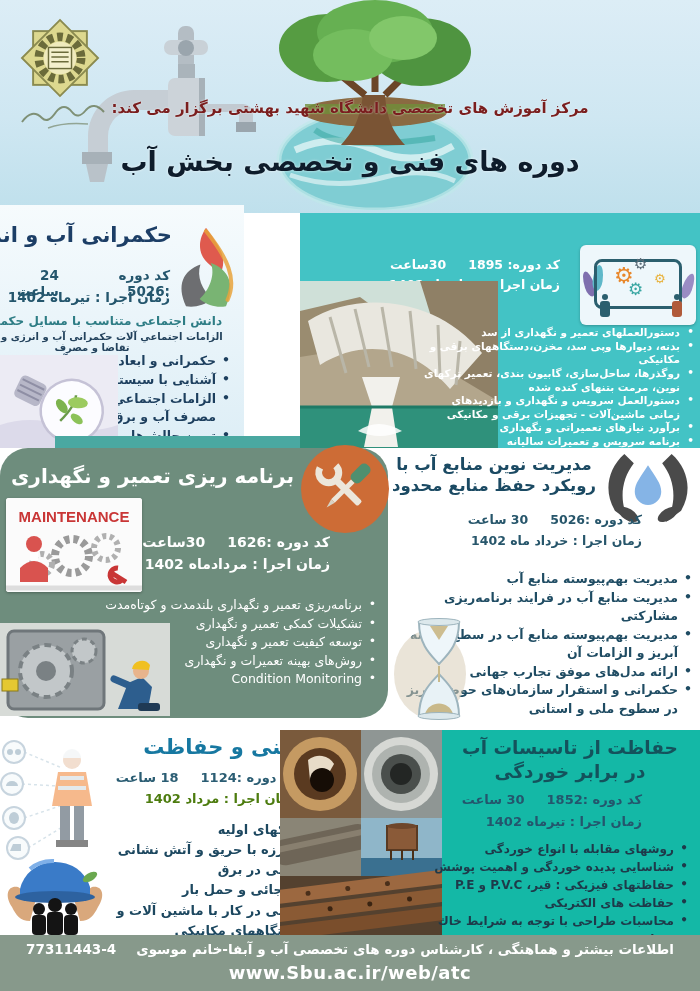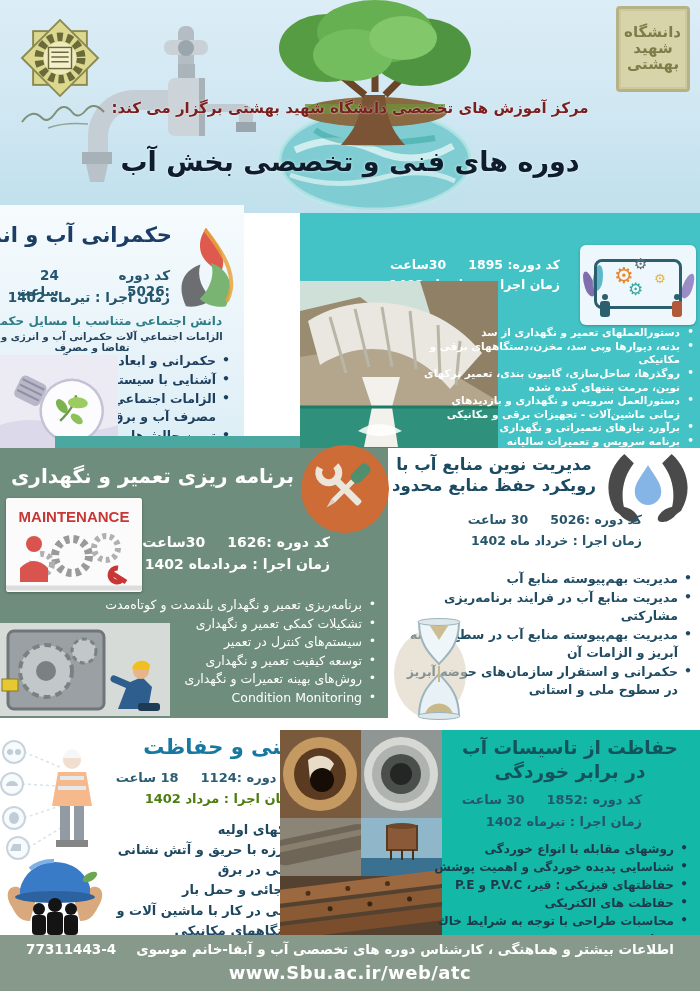--- a/index.html
+++ b/index.html
@@ -52,21 +52,21 @@
             box-shadow:0 1px 3px rgba(0,0,0,.25);overflow:hidden;}
   .c2 .illu .frame{position:absolute;left:14px;top:14px;width:88px;height:50px;border:3px solid #2b5f6e;border-radius:8px;}
   .c2 .illu .g{position:absolute;font-weight:bold;}
   .c2 .illu .leaf{position:absolute;width:10px;height:26px;border-radius:50% 50% 50% 50%/60% 60% 40% 40%;background:#7f6fae;}
   .c2 .illu .person{position:absolute;width:10px;height:16px;background:#2b5f6e;border-radius:3px;}
   .c2 .illu .person::before{content:"";position:absolute;top:-7px;left:2px;width:6px;height:6px;border-radius:50%;background:#2b5f6e;}
   .c2 .dam{position:absolute;left:0;top:68px;}
   .c2 .blt{top:113px;right:6px;width:272px;color:#ffffff;font-size:10.5px;font-weight:bold;line-height:1.3;}
 
   
-  .c3{position:absolute;left:0;top:448px;width:388px;height:270px;background:#6e8d7d;}
+  .c3{position:absolute;left:0;top:448px;width:388px;height:270px;background:#6e8d7d;border-radius:28px;}
   .c3 .tools{position:absolute;right:-2px;top:-4px;}
   .c3 .ttl{position:absolute;top:16px;right:94px;font-size:20px;font-weight:bold;color:#ffffff;white-space:nowrap;}
   .c3 .maint{position:absolute;left:6px;top:50px;background:#fbfbfb;border-radius:3px;box-shadow:0 1px 3px rgba(0,0,0,.3);}
   .c3 .codeline{top:86px;right:58px;color:#ffffff;font-size:14px;}
   .c3 .timeline{top:108px;right:58px;color:#ffffff;font-size:14px;}
   .c3 .blt{top:148px;right:12px;width:330px;color:#ffffff;font-size:12.5px;font-weight:normal;line-height:1.48;}
   .c3 .wrk{position:absolute;left:0;bottom:2px;}
 
   
   .c4{position:absolute;left:392px;top:448px;width:308px;height:278px;background:#ffffff;}
@@ -146,23 +146,20 @@
       <circle cx="50" cy="50" r="22" fill="none" stroke="#6b6b3a" stroke-width="9" stroke-dasharray="6 4"></circle>
       <circle cx="50" cy="50" r="17" fill="#efeabc"></circle>
       <rect x="38" y="39" width="24" height="22" fill="#f4f0cd" stroke="#6b6b3a" stroke-width="1.5"></rect>
       <path d="M41 44 h18 M41 49 h18 M41 54 h18" stroke="#6b6b3a" stroke-width="1.5"></path>
     </svg>
     <svg class="logo-sig" width="92" height="30" viewBox="0 0 92 30">
       <path d="M4 20 q10 -14 20 -4 q6 6 14 -6 q8 -10 16 0 q6 8 14 -2 q8 -9 18 2" stroke="#6a7a56" stroke-width="2" fill="none" opacity=".8"></path>
       <path d="M30 26 q16 -6 40 -4" stroke="#6a7a56" stroke-width="1.4" fill="none" opacity=".6"></path>
     </svg>
 
-    <div class="logo-right">
-      <div class="sbu-text">دانشگاه شهید بهشتی</div>
-    </div>
 
     <div class="org-line">مرکز آموزش های تخصصی دانشگاه شهید بهشتی برگزار می کند:</div>
     <div class="main-title">دوره های  فنی و تخصصی  بخش آب</div>
   </header>
 
   <section class="c1">
     <div class="ttl">حکمرانی آب و انرژی</div>
     <svg class="icon" width="72" height="112" viewBox="0 0 90 130">
       <path d="M45 6 C60 28 74 42 62 66 C54 52 41 50 38 34 C36 23 40 14 45 6 z" fill="#df5a4e"></path>
       <path d="M20 104 C8 78 16 60 38 52 C33 67 40 84 53 95 C43 103 30 106 20 104 z" fill="#6d6e71"></path>
@@ -270,21 +267,20 @@
     </svg>
 
     <div class="codeline">
       <span>کد دوره :1626</span>
       <span>30ساعت</span>
     </div>
     <div class="timeline">زمان اجرا : مردادماه 1402</div>
     <ul class="blt">
       <li>برنامه‌ریزی تعمیر و نگهداری بلندمدت و کوتاه‌مدت</li>
       <li>تشکیلات کمکی تعمیر و نگهداری</li>
-      <li>سیستم‌های کنترل در تعمیر</li>
       <li>توسعه کیفیت تعمیر و نگهداری</li>
       <li>روش‌های بهینه تعمیرات و نگهداری</li>
       <li>Condition Monitoring</li>
     </ul>
 
     <svg class="wrk" width="170" height="93" viewBox="0 0 170 93">
       <rect width="170" height="93" fill="#d7dbd7"></rect>
       <rect x="8" y="8" width="96" height="78" rx="6" fill="#9aa0a3" stroke="#6f767a" stroke-width="3"></rect>
       <circle cx="46" cy="48" r="26" fill="#c2c7c9" stroke="#7a8184" stroke-width="4" stroke-dasharray="7 5"></circle>
       <circle cx="46" cy="48" r="10" fill="#7a8184"></circle>
@@ -309,20 +305,21 @@
     <div class="ttl">مدیریت نوین منابع آب با رویکرد حفظ منابع محدود</div>
     <div class="codeline">
       <span>کد دوره :5026</span>
       <span>30 ساعت</span>
     </div>
     <div class="timeline">زمان اجرا : خرداد ماه 1402</div>
     <ul class="blt">
       <li>مدیریت بهم‌پیوسته منابع آب</li>
       <li>مدیریت منابع آب در فرایند برنامه‌ریزی مشارکتی</li>
       <li>مدیریت بهم‌پیوسته منابع آب در سطح حوضه آبریز و الزامات آن</li>
+      <li>ارائه مدل‌های موفق تجارب جهانی</li>
       <li>حکمرانی و استقرار سازمان‌های حوضه آبریز در سطوح ملی و استانی</li>
     </ul>
     <svg class="hour" width="90" height="110" viewBox="0 0 90 110">
       <ellipse cx="36" cy="60" rx="36" ry="44" fill="#d9cdb8" opacity=".55"></ellipse>
       <path d="M25 8 C25 32 38 42 45 50 C52 42 65 32 65 8 z" fill="#eef6fa" stroke="#9db4bd" stroke-width="2"></path>
       <path d="M25 102 C25 78 38 68 45 60 C52 68 65 78 65 102 z" fill="#e8f2f6" stroke="#9db4bd" stroke-width="2"></path>
       <path d="M36 12 h18 l-9 14 z" fill="#cdbd90"></path>
       <path d="M31 100 C35 86 55 86 59 100 z" fill="#c9b98a"></path>
       <rect x="44" y="52" width="2" height="16" fill="#c9b98a"></rect>
       <ellipse cx="45" cy="8" rx="21" ry="3.5" fill="#dce8ec" stroke="#9db4bd"></ellipse>

